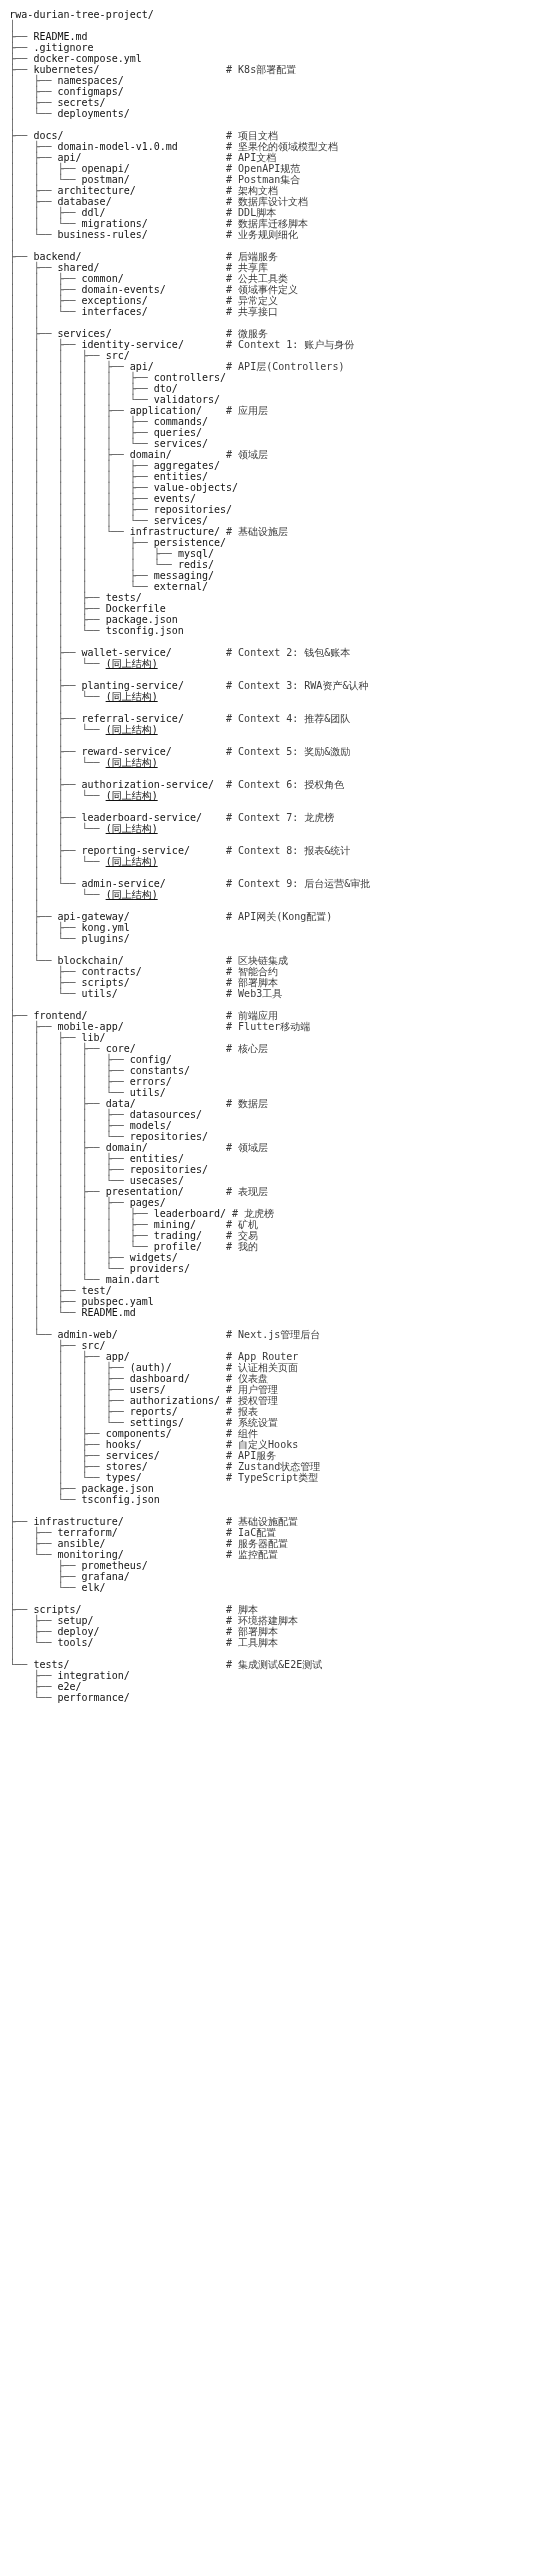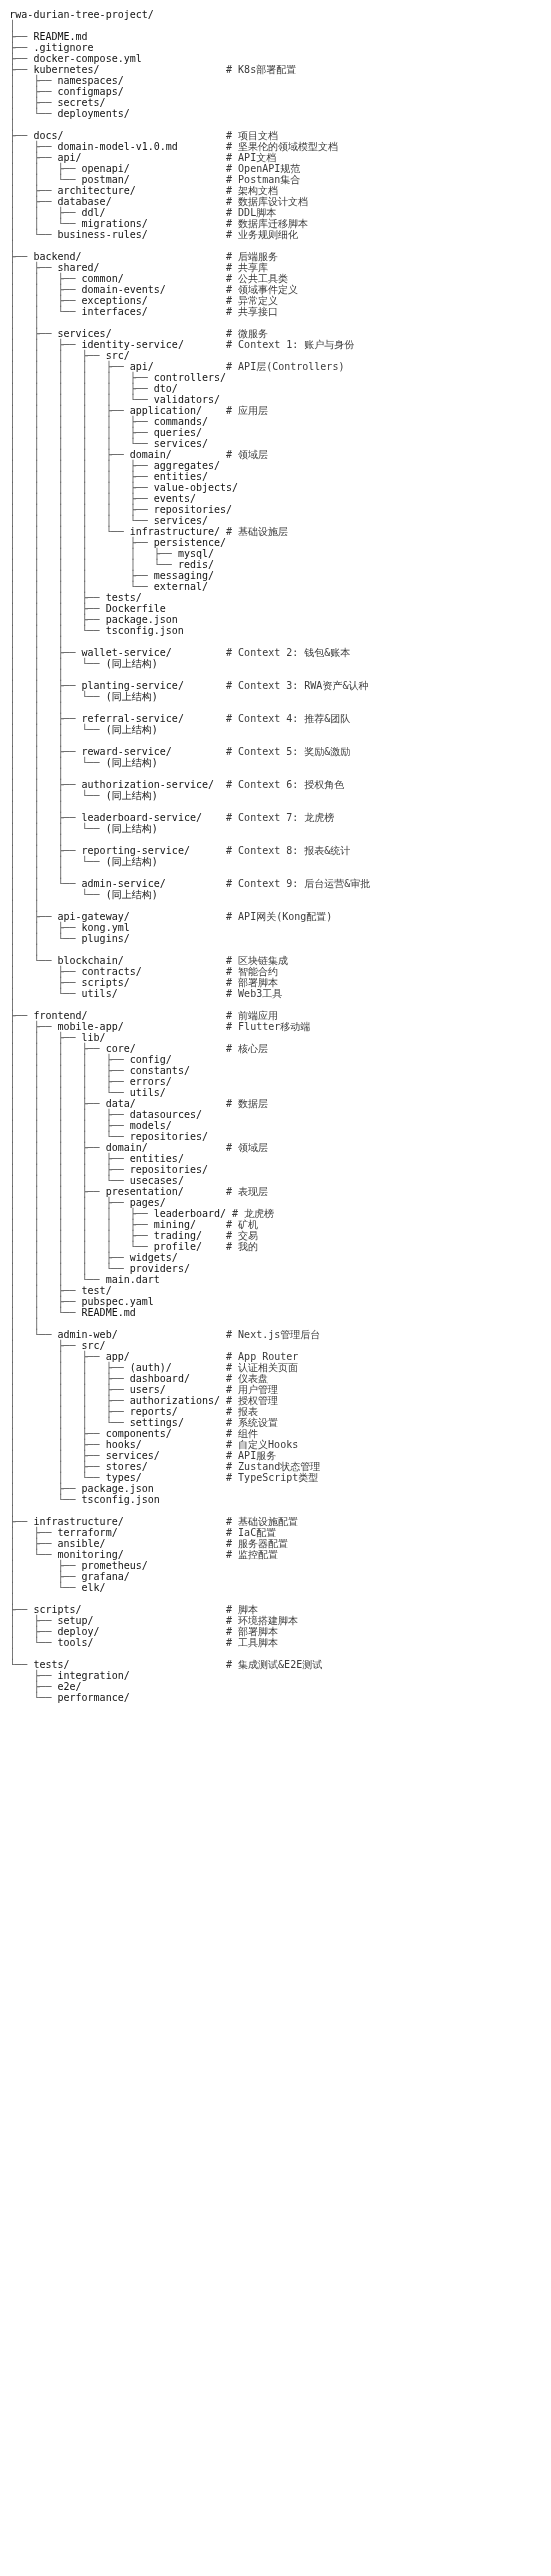--- a/index.html
+++ b/index.html
@@ -36,20 +36,21 @@
     white-space: pre;
   }
   .root .name {
     color: #111111;
   }
   .comment {
     color: #3a3a3a;
     white-space: pre;
   }
   .underline .name {
+    text-decoration: underline;
     text-decoration-thickness: 0.5px;
     text-underline-offset: 1px;
   }
 </style>
 </head>
 <body>
 
 <div class="page">
   <div class="tree" id="tree-container"><div class="row root"><span class="prefix"></span><span class="name">rwa-durian-tree-project/</span></div><div class="row"><span class="prefix">│</span><span class="name"></span></div><div class="row"><span class="prefix">├── </span><span class="name">README.md</span></div><div class="row"><span class="prefix">├── </span><span class="name">.gitignore</span></div><div class="row"><span class="prefix">├── </span><span class="name">docker-compose.yml</span></div><div class="row"><span class="prefix">├── </span><span class="name">kubernetes/</span><span class="prefix">                     </span><span class="comment"># K8s部署配置</span></div><div class="row"><span class="prefix">│   ├── </span><span class="name">namespaces/</span></div><div class="row"><span class="prefix">│   ├── </span><span class="name">configmaps/</span></div><div class="row"><span class="prefix">│   ├── </span><span class="name">secrets/</span></div><div class="row"><span class="prefix">│   └── </span><span class="name">deployments/</span></div><div class="row"><span class="prefix">│</span><span class="name"></span></div><div class="row"><span class="prefix">├── </span><span class="name">docs/</span><span class="prefix">                           </span><span class="comment"># 项目文档</span></div><div class="row"><span class="prefix">│   ├── </span><span class="name">domain-model-v1.0.md</span><span class="prefix">        </span><span class="comment"># 坚果伦的领域模型文档</span></div><div class="row"><span class="prefix">│   ├── </span><span class="name">api/</span><span class="prefix">                        </span><span class="comment"># API文档</span></div><div class="row"><span class="prefix">│   │   ├── </span><span class="name">openapi/</span><span class="prefix">                </span><span class="comment"># OpenAPI规范</span></div><div class="row"><span class="prefix">│   │   └── </span><span class="name">postman/</span><span class="prefix">                </span><span class="comment"># Postman集合</span></div><div class="row"><span class="prefix">│   ├── </span><span class="name">architecture/</span><span class="prefix">               </span><span class="comment"># 架构文档</span></div><div class="row"><span class="prefix">│   ├── </span><span class="name">database/</span><span class="prefix">                   </span><span class="comment"># 数据库设计文档</span></div><div class="row"><span class="prefix">│   │   ├── </span><span class="name">ddl/</span><span class="prefix">                    </span><span class="comment"># DDL脚本</span></div><div class="row"><span class="prefix">│   │   └── </span><span class="name">migrations/</span><span class="prefix">             </span><span class="comment"># 数据库迁移脚本</span></div><div class="row"><span class="prefix">│   └── </span><span class="name">business-rules/</span><span class="prefix">             </span><span class="comment"># 业务规则细化</span></div><div class="row"><span class="prefix">│</span><span class="name"></span></div><div class="row"><span class="prefix">├── </span><span class="name">backend/</span><span class="prefix">                        </span><span class="comment"># 后端服务</span></div><div class="row"><span class="prefix">│   ├── </span><span class="name">shared/</span><span class="prefix">                     </span><span class="comment"># 共享库</span></div><div class="row"><span class="prefix">│   │   ├── </span><span class="name">common/</span><span class="prefix">                 </span><span class="comment"># 公共工具类</span></div><div class="row"><span class="prefix">│   │   ├── </span><span class="name">domain-events/</span><span class="prefix">          </span><span class="comment"># 领域事件定义</span></div><div class="row"><span class="prefix">│   │   ├── </span><span class="name">exceptions/</span><span class="prefix">             </span><span class="comment"># 异常定义</span></div><div class="row"><span class="prefix">│   │   └── </span><span class="name">interfaces/</span><span class="prefix">             </span><span class="comment"># 共享接口</span></div><div class="row"><span class="prefix">│   │</span><span class="name"></span></div><div class="row"><span class="prefix">│   ├── </span><span class="name">services/</span><span class="prefix">                   </span><span class="comment"># 微服务</span></div><div class="row"><span class="prefix">│   │   ├── </span><span class="name">identity-service/</span><span class="prefix">       </span><span class="comment"># Context 1: 账户与身份</span></div><div class="row"><span class="prefix">│   │   │   ├── </span><span class="name">src/</span></div><div class="row"><span class="prefix">│   │   │   │   ├── </span><span class="name">api/</span><span class="prefix">            </span><span class="comment"># API层(Controllers)</span></div><div class="row"><span class="prefix">│   │   │   │   │   ├── </span><span class="name">controllers/</span></div><div class="row"><span class="prefix">│   │   │   │   │   ├── </span><span class="name">dto/</span></div><div class="row"><span class="prefix">│   │   │   │   │   └── </span><span class="name">validators/</span></div><div class="row"><span class="prefix">│   │   │   │   ├── </span><span class="name">application/</span><span class="prefix">    </span><span class="comment"># 应用层</span></div><div class="row"><span class="prefix">│   │   │   │   │   ├── </span><span class="name">commands/</span></div><div class="row"><span class="prefix">│   │   │   │   │   ├── </span><span class="name">queries/</span></div><div class="row"><span class="prefix">│   │   │   │   │   └── </span><span class="name">services/</span></div><div class="row"><span class="prefix">│   │   │   │   ├── </span><span class="name">domain/</span><span class="prefix">         </span><span class="comment"># 领域层</span></div><div class="row"><span class="prefix">│   │   │   │   │   ├── </span><span class="name">aggregates/</span></div><div class="row"><span class="prefix">│   │   │   │   │   ├── </span><span class="name">entities/</span></div><div class="row"><span class="prefix">│   │   │   │   │   ├── </span><span class="name">value-objects/</span></div><div class="row"><span class="prefix">│   │   │   │   │   ├── </span><span class="name">events/</span></div><div class="row"><span class="prefix">│   │   │   │   │   ├── </span><span class="name">repositories/</span></div><div class="row"><span class="prefix">│   │   │   │   │   └── </span><span class="name">services/</span></div><div class="row"><span class="prefix">│   │   │   │   └── </span><span class="name">infrastructure/</span><span class="prefix"> </span><span class="comment"># 基础设施层</span></div><div class="row"><span class="prefix">│   │   │   │       ├── </span><span class="name">persistence/</span></div><div class="row"><span class="prefix">│   │   │   │       │   ├── </span><span class="name">mysql/</span></div><div class="row"><span class="prefix">│   │   │   │       │   └── </span><span class="name">redis/</span></div><div class="row"><span class="prefix">│   │   │   │       ├── </span><span class="name">messaging/</span></div><div class="row"><span class="prefix">│   │   │   │       └── </span><span class="name">external/</span></div><div class="row"><span class="prefix">│   │   │   ├── </span><span class="name">tests/</span></div><div class="row"><span class="prefix">│   │   │   ├── </span><span class="name">Dockerfile</span></div><div class="row"><span class="prefix">│   │   │   ├── </span><span class="name">package.json</span></div><div class="row"><span class="prefix">│   │   │   └── </span><span class="name">tsconfig.json</span></div><div class="row"><span class="prefix">│   │   │</span><span class="name"></span></div><div class="row"><span class="prefix">│   │   ├── </span><span class="name">wallet-service/</span><span class="prefix">         </span><span class="comment"># Context 2: 钱包&amp;账本</span></div><div class="row underline"><span class="prefix">│   │   │   └── </span><span class="name">(同上结构)</span></div><div class="row"><span class="prefix">│   │   │</span><span class="name"></span></div><div class="row"><span class="prefix">│   │   ├── </span><span class="name">planting-service/</span><span class="prefix">       </span><span class="comment"># Context 3: RWA资产&amp;认种</span></div><div class="row underline"><span class="prefix">│   │   │   └── </span><span class="name">(同上结构)</span></div><div class="row"><span class="prefix">│   │   │</span><span class="name"></span></div><div class="row"><span class="prefix">│   │   ├── </span><span class="name">referral-service/</span><span class="prefix">       </span><span class="comment"># Context 4: 推荐&amp;团队</span></div><div class="row underline"><span class="prefix">│   │   │   └── </span><span class="name">(同上结构)</span></div><div class="row"><span class="prefix">│   │   │</span><span class="name"></span></div><div class="row"><span class="prefix">│   │   ├── </span><span class="name">reward-service/</span><span class="prefix">         </span><span class="comment"># Context 5: 奖励&amp;激励</span></div><div class="row underline"><span class="prefix">│   │   │   └── </span><span class="name">(同上结构)</span></div><div class="row"><span class="prefix">│   │   │</span><span class="name"></span></div><div class="row"><span class="prefix">│   │   ├── </span><span class="name">authorization-service/</span><span class="prefix">  </span><span class="comment"># Context 6: 授权角色</span></div><div class="row underline"><span class="prefix">│   │   │   └── </span><span class="name">(同上结构)</span></div><div class="row"><span class="prefix">│   │   │</span><span class="name"></span></div><div class="row"><span class="prefix">│   │   ├── </span><span class="name">leaderboard-service/</span><span class="prefix">    </span><span class="comment"># Context 7: 龙虎榜</span></div><div class="row underline"><span class="prefix">│   │   │   └── </span><span class="name">(同上结构)</span></div><div class="row"><span class="prefix">│   │   │</span><span class="name"></span></div><div class="row"><span class="prefix">│   │   ├── </span><span class="name">reporting-service/</span><span class="prefix">      </span><span class="comment"># Context 8: 报表&amp;统计</span></div><div class="row underline"><span class="prefix">│   │   │   └── </span><span class="name">(同上结构)</span></div><div class="row"><span class="prefix">│   │   │</span><span class="name"></span></div><div class="row"><span class="prefix">│   │   └── </span><span class="name">admin-service/</span><span class="prefix">          </span><span class="comment"># Context 9: 后台运营&amp;审批</span></div><div class="row underline"><span class="prefix">│   │       └── </span><span class="name">(同上结构)</span></div><div class="row"><span class="prefix">│   │</span><span class="name"></span></div><div class="row"><span class="prefix">│   ├── </span><span class="name">api-gateway/</span><span class="prefix">                </span><span class="comment"># API网关(Kong配置)</span></div><div class="row"><span class="prefix">│   │   ├── </span><span class="name">kong.yml</span></div><div class="row"><span class="prefix">│   │   └── </span><span class="name">plugins/</span></div><div class="row"><span class="prefix">│   │</span><span class="name"></span></div><div class="row"><span class="prefix">│   └── </span><span class="name">blockchain/</span><span class="prefix">                 </span><span class="comment"># 区块链集成</span></div><div class="row"><span class="prefix">│       ├── </span><span class="name">contracts/</span><span class="prefix">              </span><span class="comment"># 智能合约</span></div><div class="row"><span class="prefix">│       ├── </span><span class="name">scripts/</span><span class="prefix">                </span><span class="comment"># 部署脚本</span></div><div class="row"><span class="prefix">│       └── </span><span class="name">utils/</span><span class="prefix">                  </span><span class="comment"># Web3工具</span></div><div class="row"><span class="prefix">│</span><span class="name"></span></div><div class="row"><span class="prefix">├── </span><span class="name">frontend/</span><span class="prefix">                       </span><span class="comment"># 前端应用</span></div><div class="row"><span class="prefix">│   ├── </span><span class="name">mobile-app/</span><span class="prefix">                 </span><span class="comment"># Flutter移动端</span></div><div class="row"><span class="prefix">│   │   ├── </span><span class="name">lib/</span></div><div class="row"><span class="prefix">│   │   │   ├── </span><span class="name">core/</span><span class="prefix">               </span><span class="comment"># 核心层</span></div><div class="row"><span class="prefix">│   │   │   │   ├── </span><span class="name">config/</span></div><div class="row"><span class="prefix">│   │   │   │   ├── </span><span class="name">constants/</span></div><div class="row"><span class="prefix">│   │   │   │   ├── </span><span class="name">errors/</span></div><div class="row"><span class="prefix">│   │   │   │   └── </span><span class="name">utils/</span></div><div class="row"><span class="prefix">│   │   │   ├── </span><span class="name">data/</span><span class="prefix">               </span><span class="comment"># 数据层</span></div><div class="row"><span class="prefix">│   │   │   │   ├── </span><span class="name">datasources/</span></div><div class="row"><span class="prefix">│   │   │   │   ├── </span><span class="name">models/</span></div><div class="row"><span class="prefix">│   │   │   │   └── </span><span class="name">repositories/</span></div><div class="row"><span class="prefix">│   │   │   ├── </span><span class="name">domain/</span><span class="prefix">             </span><span class="comment"># 领域层</span></div><div class="row"><span class="prefix">│   │   │   │   ├── </span><span class="name">entities/</span></div><div class="row"><span class="prefix">│   │   │   │   ├── </span><span class="name">repositories/</span></div><div class="row"><span class="prefix">│   │   │   │   └── </span><span class="name">usecases/</span></div><div class="row"><span class="prefix">│   │   │   ├── </span><span class="name">presentation/</span><span class="prefix">       </span><span class="comment"># 表现层</span></div><div class="row"><span class="prefix">│   │   │   │   ├── </span><span class="name">pages/</span></div><div class="row"><span class="prefix">│   │   │   │   │   ├── </span><span class="name">leaderboard/</span><span class="prefix"> </span><span class="comment"># 龙虎榜</span></div><div class="row"><span class="prefix">│   │   │   │   │   ├── </span><span class="name">mining/</span><span class="prefix">     </span><span class="comment"># 矿机</span></div><div class="row"><span class="prefix">│   │   │   │   │   ├── </span><span class="name">trading/</span><span class="prefix">    </span><span class="comment"># 交易</span></div><div class="row"><span class="prefix">│   │   │   │   │   └── </span><span class="name">profile/</span><span class="prefix">    </span><span class="comment"># 我的</span></div><div class="row"><span class="prefix">│   │   │   │   ├── </span><span class="name">widgets/</span></div><div class="row"><span class="prefix">│   │   │   │   └── </span><span class="name">providers/</span></div><div class="row"><span class="prefix">│   │   │   └── </span><span class="name">main.dart</span></div><div class="row"><span class="prefix">│   │   ├── </span><span class="name">test/</span></div><div class="row"><span class="prefix">│   │   ├── </span><span class="name">pubspec.yaml</span></div><div class="row"><span class="prefix">│   │   └── </span><span class="name">README.md</span></div><div class="row"><span class="prefix">│   │</span><span class="name"></span></div><div class="row"><span class="prefix">│   └── </span><span class="name">admin-web/</span><span class="prefix">                  </span><span class="comment"># Next.js管理后台</span></div><div class="row"><span class="prefix">│       ├── </span><span class="name">src/</span></div><div class="row"><span class="prefix">│       │   ├── </span><span class="name">app/</span><span class="prefix">                </span><span class="comment"># App Router</span></div><div class="row"><span class="prefix">│       │   │   ├── </span><span class="name">(auth)/</span><span class="prefix">         </span><span class="comment"># 认证相关页面</span></div><div class="row"><span class="prefix">│       │   │   ├── </span><span class="name">dashboard/</span><span class="prefix">      </span><span class="comment"># 仪表盘</span></div><div class="row"><span class="prefix">│       │   │   ├── </span><span class="name">users/</span><span class="prefix">          </span><span class="comment"># 用户管理</span></div><div class="row"><span class="prefix">│       │   │   ├── </span><span class="name">authorizations/</span><span class="prefix"> </span><span class="comment"># 授权管理</span></div><div class="row"><span class="prefix">│       │   │   ├── </span><span class="name">reports/</span><span class="prefix">        </span><span class="comment"># 报表</span></div><div class="row"><span class="prefix">│       │   │   └── </span><span class="name">settings/</span><span class="prefix">       </span><span class="comment"># 系统设置</span></div><div class="row"><span class="prefix">│       │   ├── </span><span class="name">components/</span><span class="prefix">         </span><span class="comment"># 组件</span></div><div class="row"><span class="prefix">│       │   ├── </span><span class="name">hooks/</span><span class="prefix">              </span><span class="comment"># 自定义Hooks</span></div><div class="row"><span class="prefix">│       │   ├── </span><span class="name">services/</span><span class="prefix">           </span><span class="comment"># API服务</span></div><div class="row"><span class="prefix">│       │   ├── </span><span class="name">stores/</span><span class="prefix">             </span><span class="comment"># Zustand状态管理</span></div><div class="row"><span class="prefix">│       │   └── </span><span class="name">types/</span><span class="prefix">              </span><span class="comment"># TypeScript类型</span></div><div class="row"><span class="prefix">│       ├── </span><span class="name">package.json</span></div><div class="row"><span class="prefix">│       └── </span><span class="name">tsconfig.json</span></div><div class="row"><span class="prefix">│</span><span class="name"></span></div><div class="row"><span class="prefix">├── </span><span class="name">infrastructure/</span><span class="prefix">                 </span><span class="comment"># 基础设施配置</span></div><div class="row"><span class="prefix">│   ├── </span><span class="name">terraform/</span><span class="prefix">                  </span><span class="comment"># IaC配置</span></div><div class="row"><span class="prefix">│   ├── </span><span class="name">ansible/</span><span class="prefix">                    </span><span class="comment"># 服务器配置</span></div><div class="row"><span class="prefix">│   └── </span><span class="name">monitoring/</span><span class="prefix">                 </span><span class="comment"># 监控配置</span></div><div class="row"><span class="prefix">│       ├── </span><span class="name">prometheus/</span></div><div class="row"><span class="prefix">│       ├── </span><span class="name">grafana/</span></div><div class="row"><span class="prefix">│       └── </span><span class="name">elk/</span></div><div class="row"><span class="prefix">│</span><span class="name"></span></div><div class="row"><span class="prefix">├── </span><span class="name">scripts/</span><span class="prefix">                        </span><span class="comment"># 脚本</span></div><div class="row"><span class="prefix">│   ├── </span><span class="name">setup/</span><span class="prefix">                      </span><span class="comment"># 环境搭建脚本</span></div><div class="row"><span class="prefix">│   ├── </span><span class="name">deploy/</span><span class="prefix">                     </span><span class="comment"># 部署脚本</span></div><div class="row"><span class="prefix">│   └── </span><span class="name">tools/</span><span class="prefix">                      </span><span class="comment"># 工具脚本</span></div><div class="row"><span class="prefix">│</span><span class="name"></span></div><div class="row"><span class="prefix">└── </span><span class="name">tests/</span><span class="prefix">                          </span><span class="comment"># 集成测试&amp;E2E测试</span></div><div class="row"><span class="prefix">    ├── </span><span class="name">integration/</span></div><div class="row"><span class="prefix">    ├── </span><span class="name">e2e/</span></div><div class="row"><span class="prefix">    └── </span><span class="name">performance/</span></div></div>
 </div>

